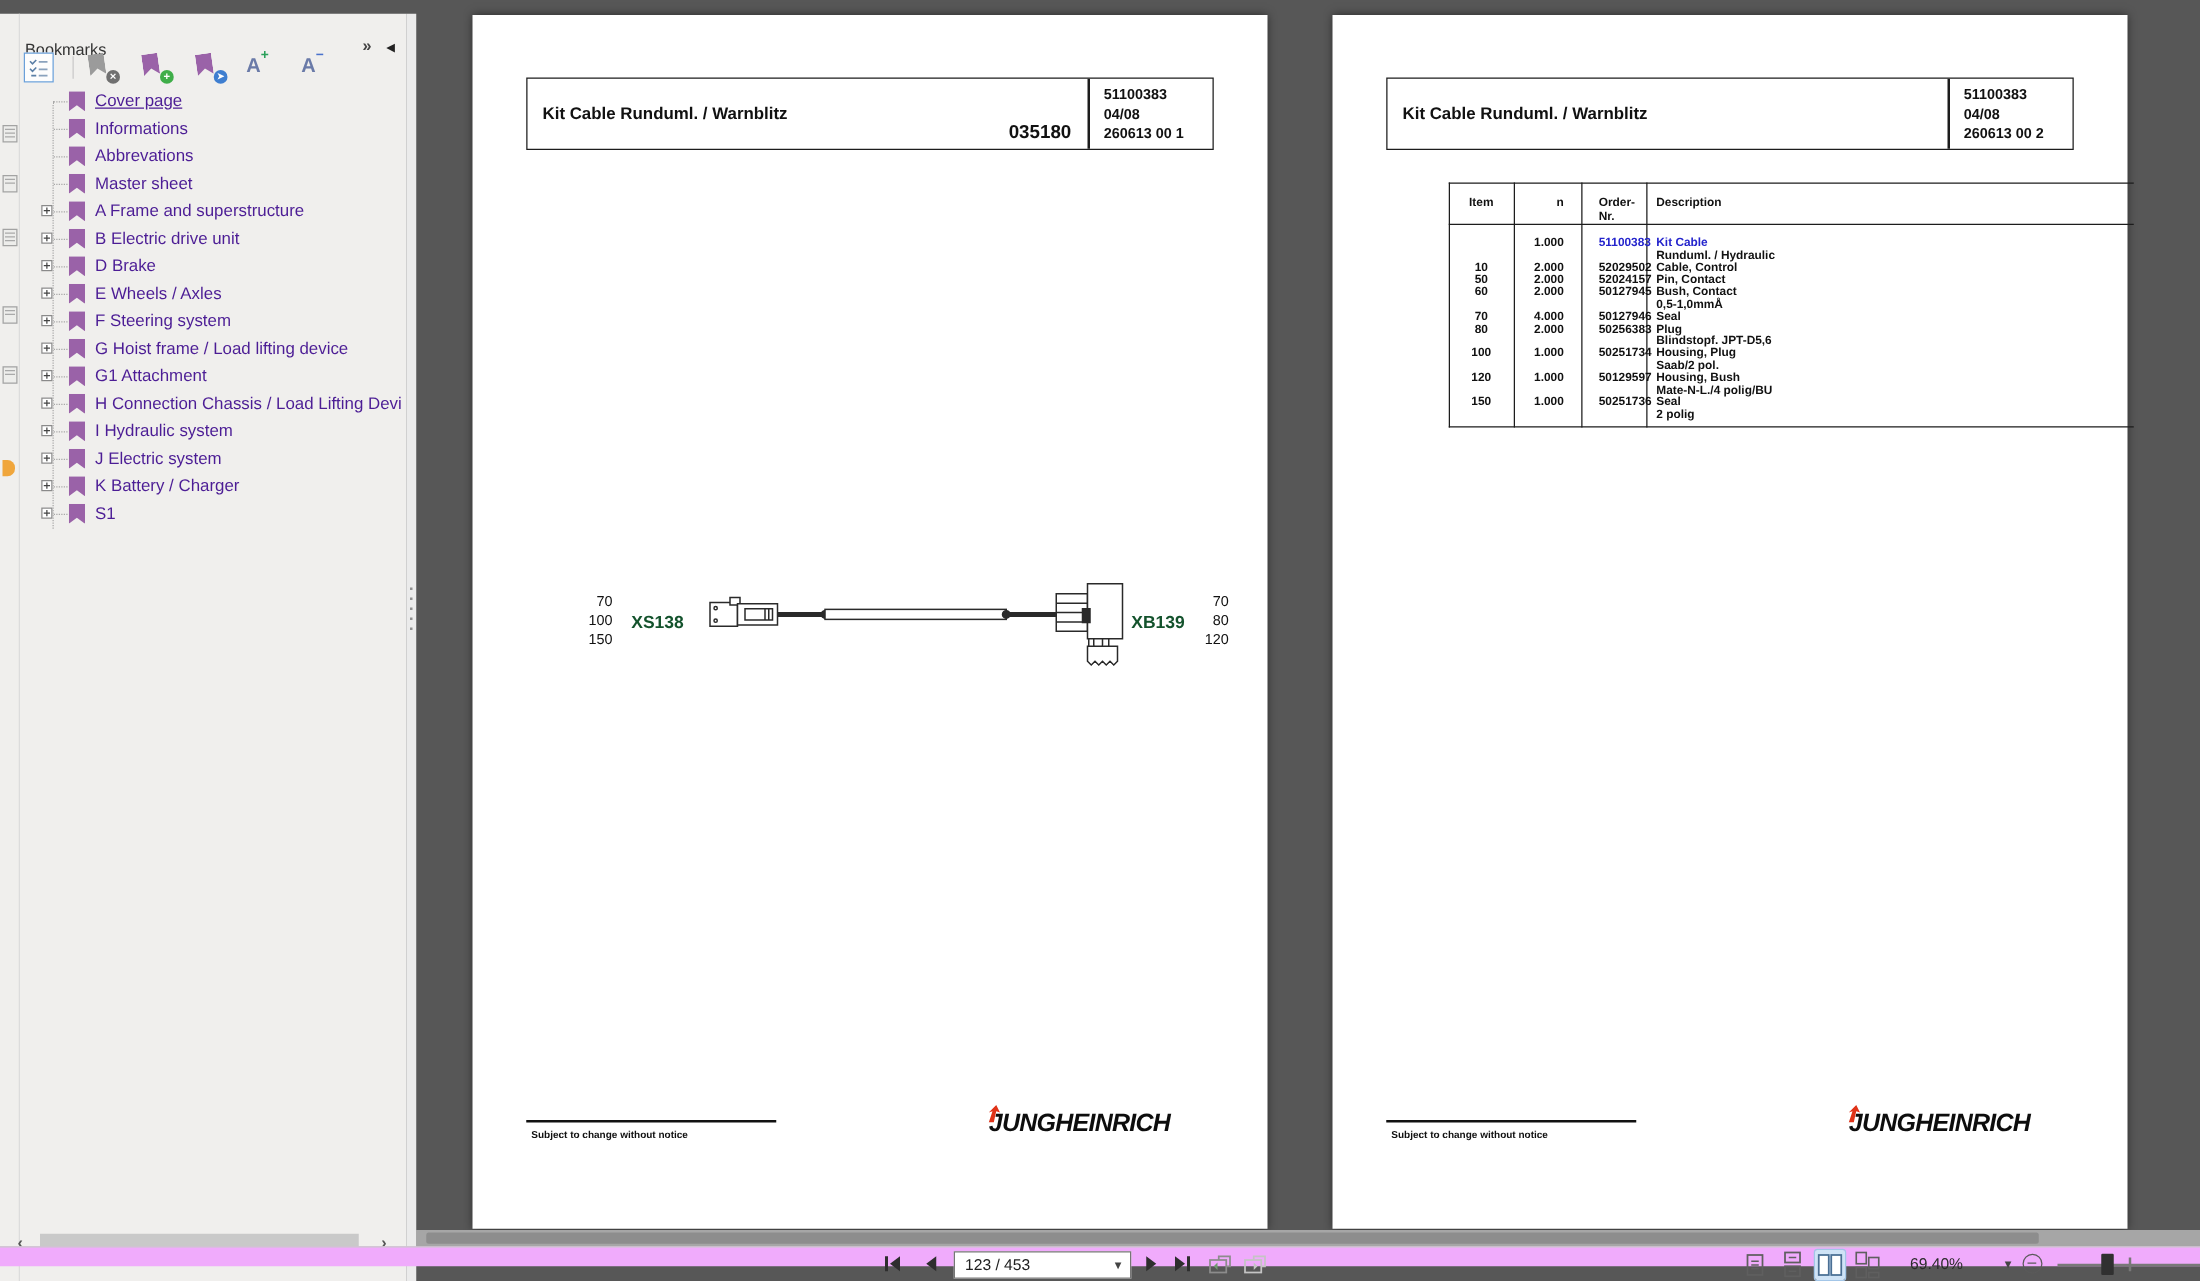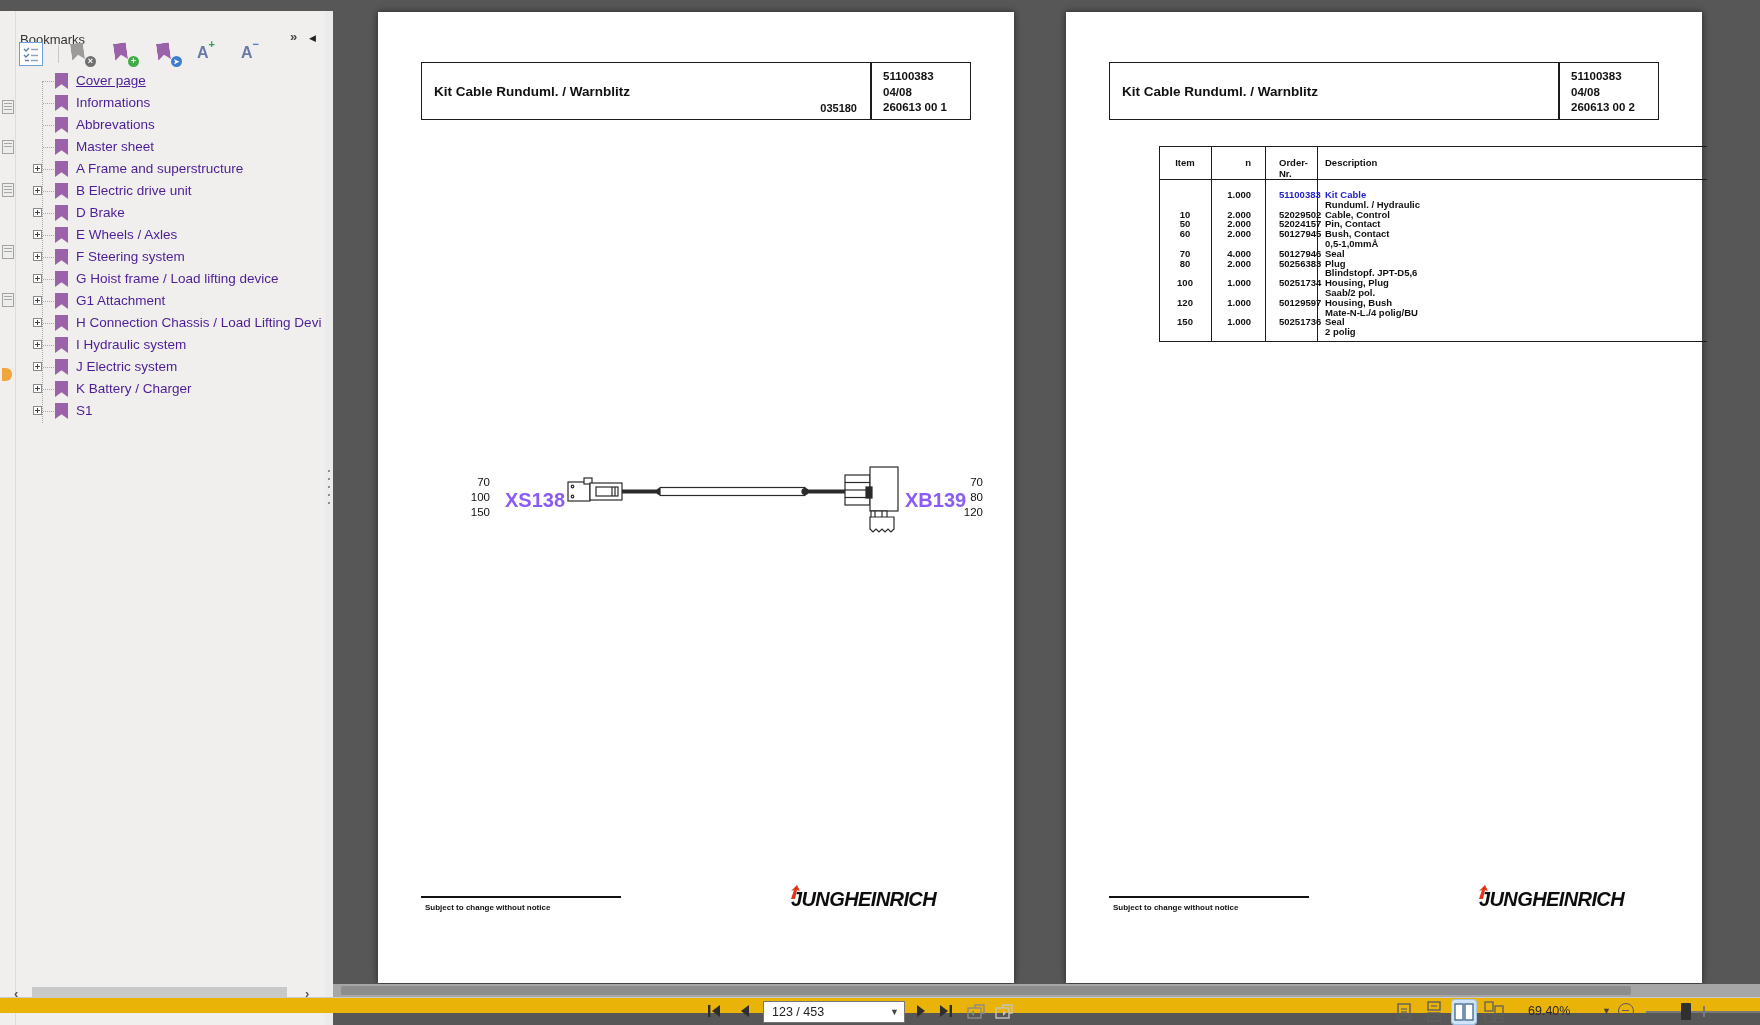--- a/index.html
+++ b/index.html
@@ -68,49 +68,49 @@
   #doc-hscroll { position:absolute; left:333px; top:984px; width:1427px; height:13px; background:#a6a6a6; }
   #doc-hscroll .thumb { position:absolute; left:8px; top:2px; width:1290px; height:9px; background:#8d8d8d; border-radius:2px; }
 
   .page { position:absolute; top:12px; width:636px; height:971px; background:#ffffff; box-shadow:0 0 7px rgba(0,0,0,.55); }
   #page-left { left:378px; }
   #page-right { left:1066px; }
 
   .hdr-table { position:absolute; left:43px; top:50px; width:550px; height:58px; border:1.7px solid #1c1c1c; }
   .hdr-divider { position:absolute; left:448px; top:0; bottom:0; width:1.7px; background:#1c1c1c; }
   .hdr-title { position:absolute; left:12px; top:50%; transform:translateY(-50%); font-size:13.5px; font-weight:bold; color:#111; }
-  .hdr-code { position:absolute; left:0; width:448px; bottom:5px; text-align:right; padding-right:13px; font-size:11px; font-weight:bold; color:#111; }
+  .hdr-code { position:absolute; left:0; width:448px; bottom:5px; text-align:right; padding-right:13px; font-size:15px; font-weight:bold; color:#111; }
   .hdr-right { position:absolute; left:461px; top:6px; font-size:11.5px; font-weight:bold; line-height:15.5px; color:#111; }
 
   
   #parts-table { position:absolute; left:45px; top:134px; width:548px; height:196px;margin-left:48px; }
   #parts-table .hline { position:absolute; left:0; width:100%; height:1.4px; background:#1c1c1c; }
   #parts-table .vline { position:absolute; top:0; height:196px; width:1.1px; background:#1c1c1c; }
   .pt-headrow { position:absolute; left:0; top:11px; width:100%; display:flex; font-size:9.5px; font-weight:600; color:#111; }
   #parts-lines { position:absolute; left:0; top:44px; width:100%; }
   .pt-line { display:flex; height:9.8px; line-height:9.8px; font-size:9.5px; font-weight:600; color:#111; }
   .c-item { width:52px; text-align:center; }
   .c-n { width:54px; text-align:right; padding-right:14px; }
   .c-order { width:52px; padding-left:14px; }
   .c-desc { flex:1; padding-left:8px; }
   .blue { color:#2424cc; }
 
   
-  .diag-label { position:absolute; font-size:20px; font-weight:600; color:#8b5cf6; }
+  .diag-label { position:absolute; font-size:14px; font-weight:600; color:#14532d; }
   .diag-refs { position:absolute; width:50px; text-align:right; font-size:11.5px; line-height:15px; color:#111; }
   #diag-svg { position:absolute; left:184px; top:450px; }
 
   
   .foot-line { position:absolute; left:43px; top:884px; width:200px; height:1.7px; background:#111; }
   .foot-note { position:absolute; left:47px; top:891px; font-size:8px; font-weight:700; color:#111; }
   .brand { position:absolute; left:413px; top:876px; width:190px; font-size:20px; font-weight:800; font-style:italic; letter-spacing:-0.6px; color:#0d0d0d; }
   .brand .arrow { position:absolute; left:-3px; top:-7px; }
 
   
-  #statusbar { position:absolute; left:0; top:997px; width:1760px; height:16px; background:#eab308; border-top:1px solid #c9c9c9; z-index:25; }
+  #statusbar { position:absolute; left:0; top:997px; width:1760px; height:16px; background:#f0abfc; border-top:1px solid #c9c9c9; z-index:25; }
   .sb-btn { position:absolute; top:6px; width:18px; height:16px; }
   #page-box { position:absolute; left:763px; top:3px; width:142px; height:22px; background:#fff; border:1px solid #767676; font-size:12.5px; color:#222; line-height:20px; padding-left:8px; }
   #page-box .caret { position:absolute; right:5px; top:0px; font-size:9px; color:#444; }
   .layout-btn { position:absolute; top:2px; width:24px; height:24px; border-radius:2px; }
   .layout-btn.active { background:#cfe3f6; outline:1px solid #a3c6e8; }
   #zoom-text { position:absolute; left:1528px; top:6px; font-size:12.5px; color:#2b2b2b; width:62px; }
   #zoom-caret { position:absolute; left:1602px; top:8px; font-size:9px; color:#444; }
   #zoom-minus { position:absolute; left:1618px; top:5px; width:16px; height:16px; border:1.4px solid #5a5a5a; border-radius:50%; }
   #zoom-minus:after { content:""; position:absolute; left:3px; top:6px; width:7px; height:1.4px; background:#5a5a5a; }
   #zoom-track { position:absolute; left:1646px; top:13px; width:114px; height:1.6px; background:#787878; }

